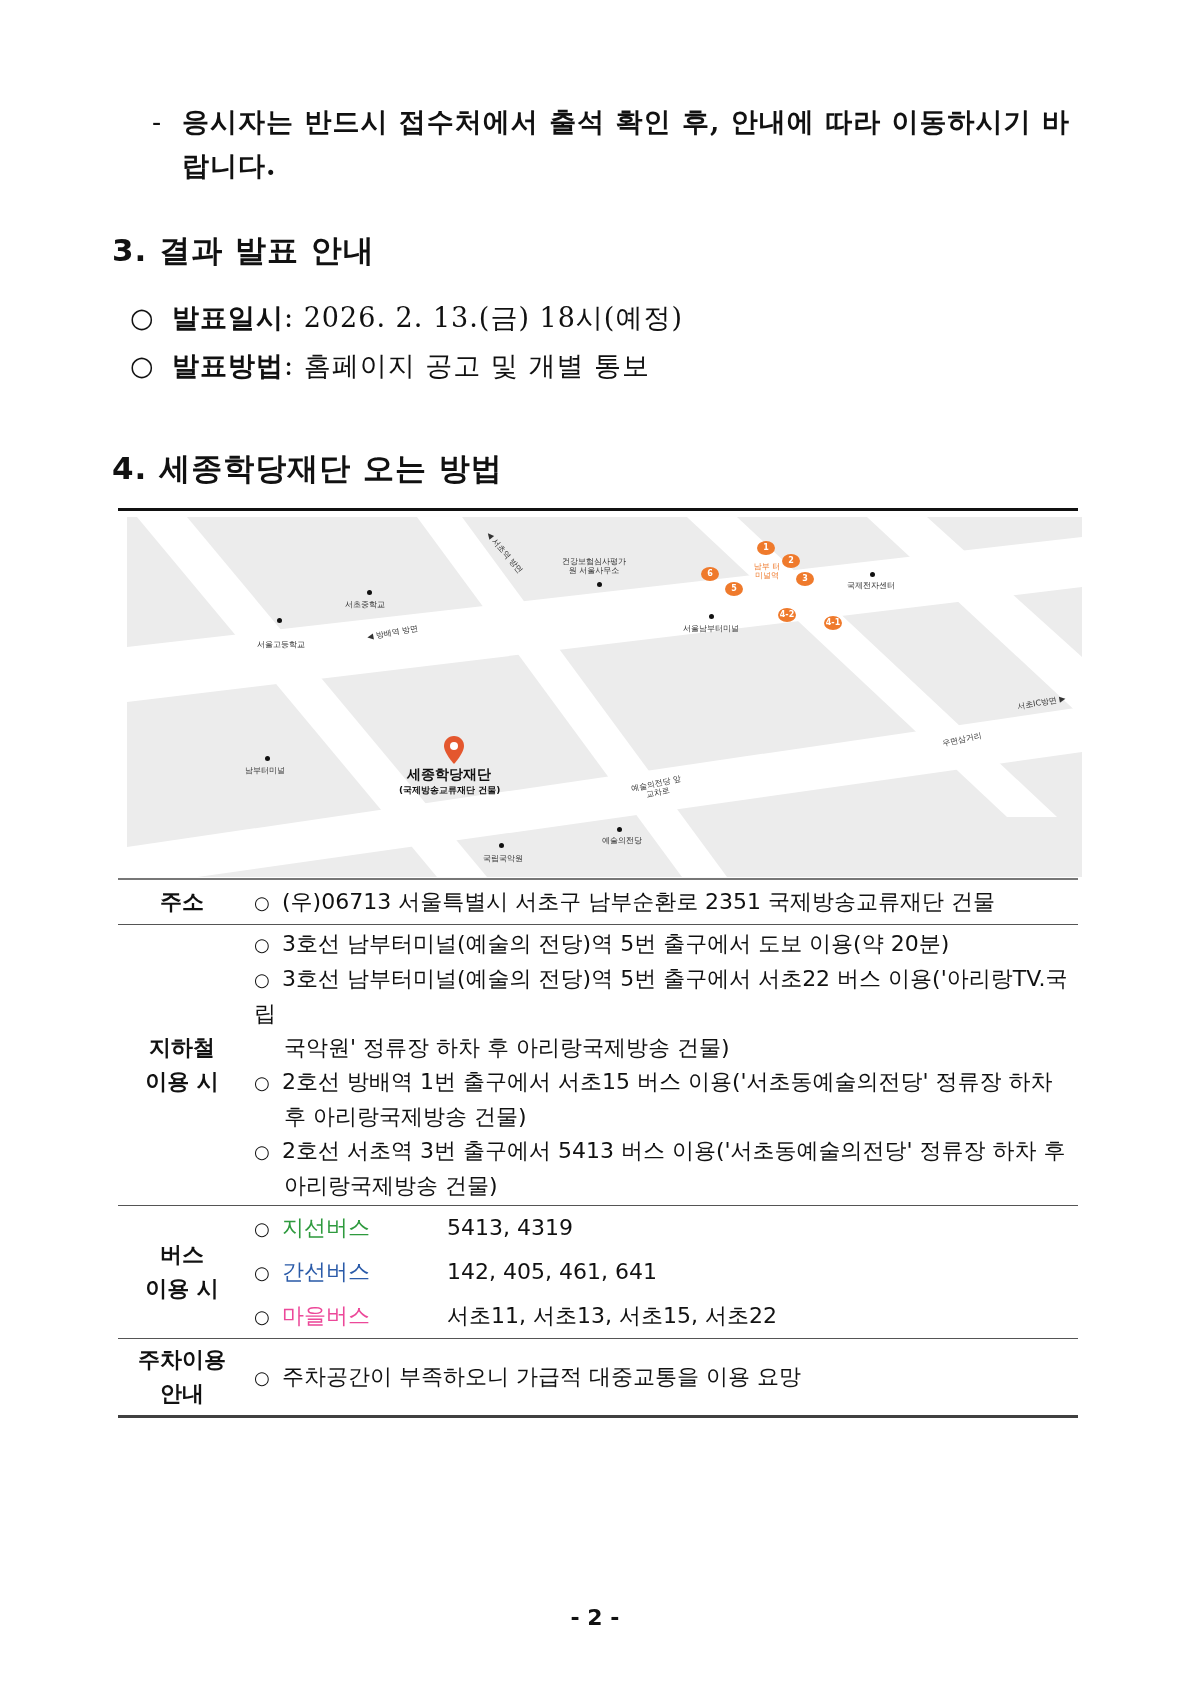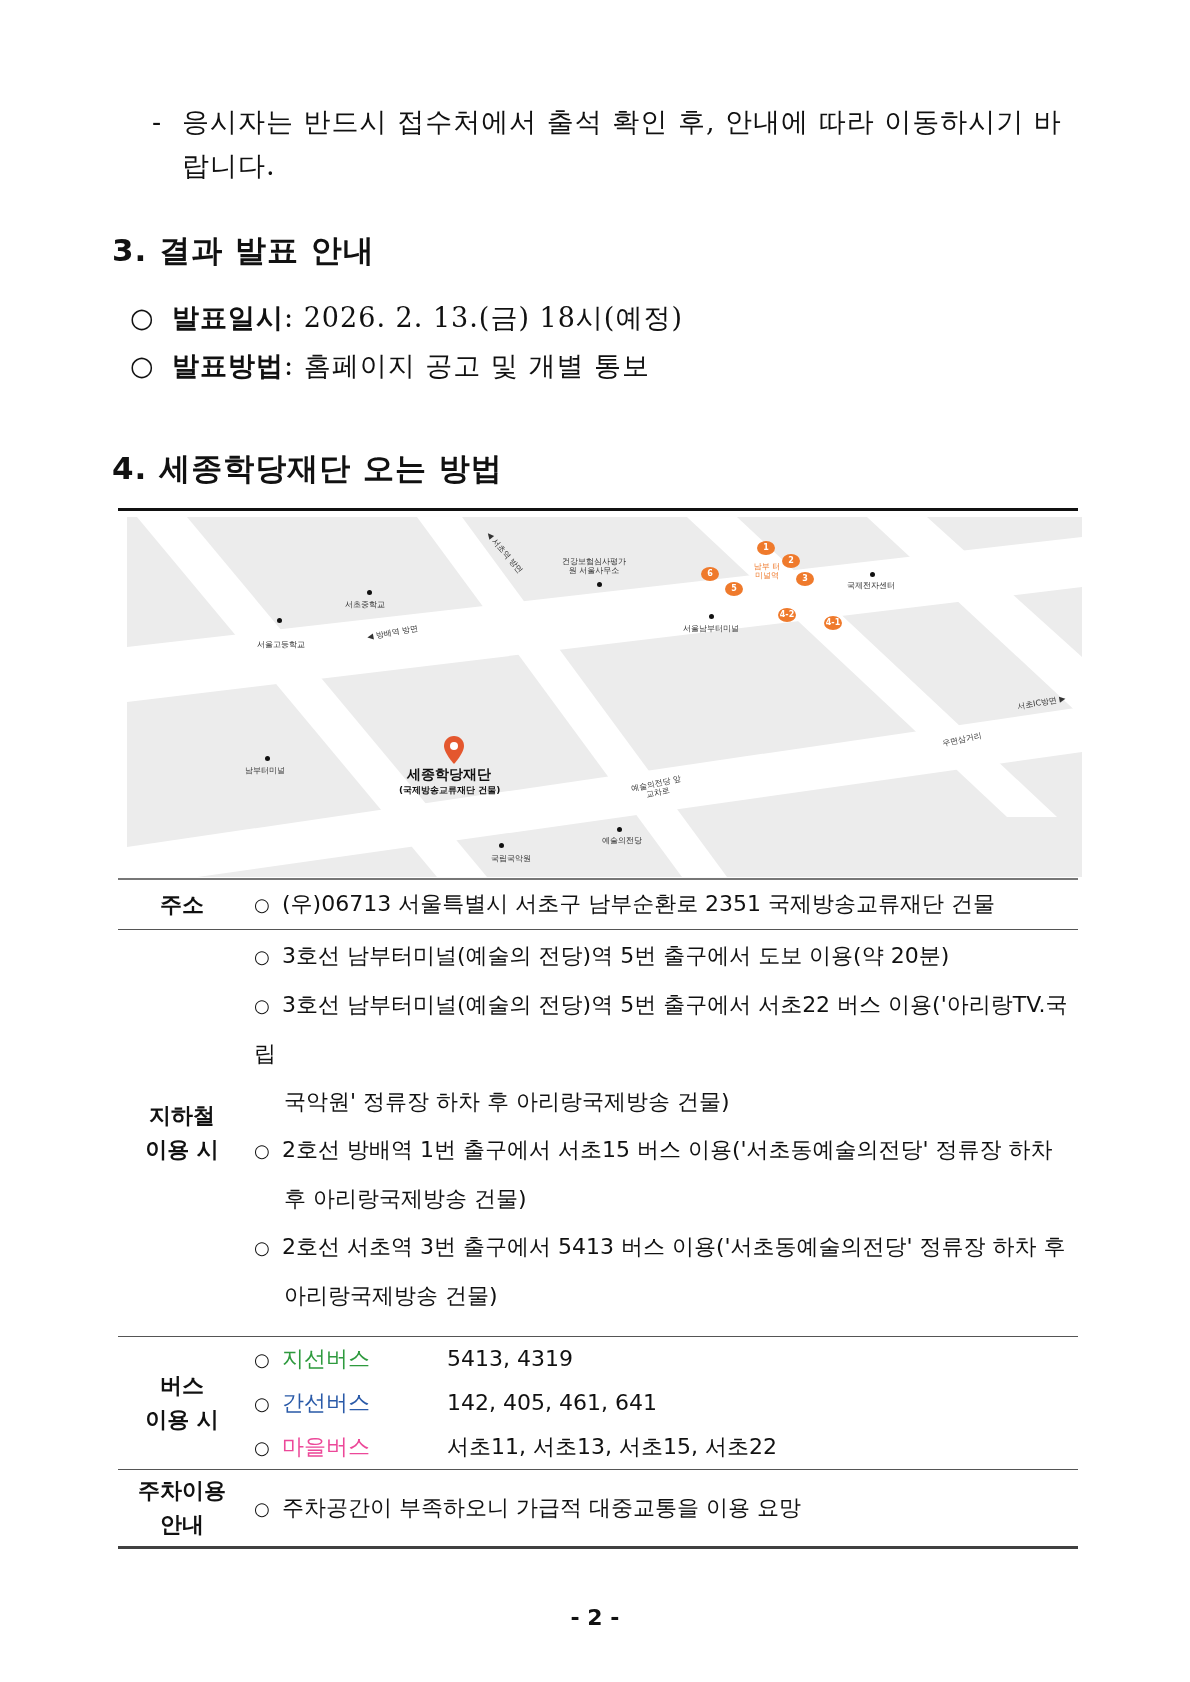--- a/index.html
+++ b/index.html
@@ -2,42 +2,42 @@
 <html><head>
 <meta charset="utf-8">
 <style>
   html, body { margin:0; padding:0; background:#ffffff; }
   body { width:1190px; height:1682px; position:relative; overflow:hidden;
          font-family:"DejaVu Sans", "Liberation Sans", sans-serif; color:#111; }
   .abs { position:absolute; }
   .para { left:152px; top:100px; width:920px; font-family:"DejaVu Serif","Liberation Serif",serif;
           font-size:27px; line-height:44px; letter-spacing:1px; }
   .para .dash { position:absolute; left:0; }
-  .para .txt { display:block; padding-left:30px; }
+  .para .txt { display:block; padding-left:30px;font-weight:bold; }
   .h3 { left:112px; top:230px; font-size:31px; font-weight:bold; letter-spacing:1px; }
   .item { left:130px; font-family:"DejaVu Serif","Liberation Serif",serif; font-size:27px; letter-spacing:1px; }
   .item .bul { display:inline-block; width:42px; }
   .item b { font-weight:bold; }
   .h4 { left:112px; top:448px; font-size:31px; font-weight:bold; letter-spacing:1px; }
 
   .table-top { left:118px; top:508px; width:960px; height:0; border-top:3px solid #111; }
   .map { left:127px; top:517px; width:955px; height:360px; background:#ececec; overflow:hidden; }
   .map svg { position:absolute; left:0; top:0; }
   .ml { position:absolute; font-size:8px; color:#333; white-space:nowrap; }
   .dot { position:absolute; width:5px; height:5px; background:#111; border-radius:50%; }
   .exit { position:absolute; width:18px; height:14px; border-radius:50%; background:#ef7a2c; color:#fff;
           font-size:8px; font-weight:bold; text-align:center; line-height:14px; }
 
   table.info { position:absolute; left:118px; top:878px; width:960px; border-collapse:collapse;
                font-size:22px; }
   table.info td { padding:0; vertical-align:middle; }
   table.info tr.row { border-top:1px solid #555; }
   table.info tr.last { border-bottom:3px solid #404040; }
   .lbl { width:128px; text-align:center; font-weight:bold; font-size:22px; line-height:34px; }
-  .content { padding-left:8px !important; font-size:22px; line-height:48px; letter-spacing:0px; }
+  .content { padding-left:8px !important; font-size:22px; line-height:34px; letter-spacing:0px; }
   .content .b { display:inline-block; width:28px; font-size:18px; }
   .content .ind { padding-left:30px; }
   .bus-type { display:inline-block; width:165px; }
   .green { color:#2e9a3e; }
   .blue { color:#2a5aa8; }
   .green2 { color:#ec4899; }
   .pagenum { left:0; width:1190px; top:1605px; text-align:center; font-size:22px; font-weight:bold; }
 </style>
 </head>
 <body>
@@ -109,38 +109,38 @@
   </svg>
   <span class="ml" style="left:280px;top:249px;font-size:14px;font-weight:bold;color:#111;">세종학당재단</span>
   <span class="ml" style="left:272px;top:267px;font-size:9px;font-weight:bold;color:#111;">(국제방송교류재단 건물)</span>
 
   <span class="ml" style="left:500px;top:262px;width:60px;white-space:normal;text-align:center;transform:rotate(-12deg);line-height:9px;">예술의전당 앞 교차로</span>
   <span class="ml" style="left:815px;top:217px;transform:rotate(-12deg);">우면삼거리</span>
 
   <span class="dot" style="left:490px;top:310px;"></span>
   <span class="ml" style="left:475px;top:318px;">예술의전당</span>
   <span class="dot" style="left:372px;top:326px;"></span>
-  <span class="ml" style="left:356px;top:336px;margin-left:8px;">국립국악원</span>
+  <span class="ml" style="left:356px;top:336px;">국립국악원</span>
 </div>
 
 <table class="info">
   <tbody>
       <tr class="row" style="border-top:2px solid #777;">
     <td class="lbl" style="height:44px;">주소</td>
     <td class="content">
       <span class="b">○</span><span>(우)06713 서울특별시 서초구 남부순환로 2351 국제방송교류재단 건물</span>
     </td>
   </tr>
 
   <tr class="row">
     <td class="lbl" style="height:240px;">
       <div>지하철</div>
       <div>이용 시</div>
     </td>
-    <td class="content" style="padding-top:2px;padding-bottom:16px;">
+    <td class="content" style="padding-top:2px;padding-bottom:2px;">
       <div><span class="b">○</span><span>3호선 남부터미널(예술의 전당)역 5번 출구에서 도보 이용(약 20분)</span></div>
       <div><span class="b">○</span><span>3호선 남부터미널(예술의 전당)역 5번 출구에서 서초22 버스 이용('아리랑TV.국립</span></div>
       <div class="ind">국악원' 정류장 하차 후 아리랑국제방송 건물)</div>
       <div><span class="b">○</span><span>2호선 방배역 1번 출구에서 서초15 버스 이용('서초동예술의전당' 정류장 하차</span></div>
       <div class="ind">후 아리랑국제방송 건물)</div>
       <div><span class="b">○</span><span>2호선 서초역 3번 출구에서 5413 버스 이용('서초동예술의전당' 정류장 하차 후</span></div>
       <div class="ind">아리랑국제방송 건물)</div>
     </td>
   </tr>
 

